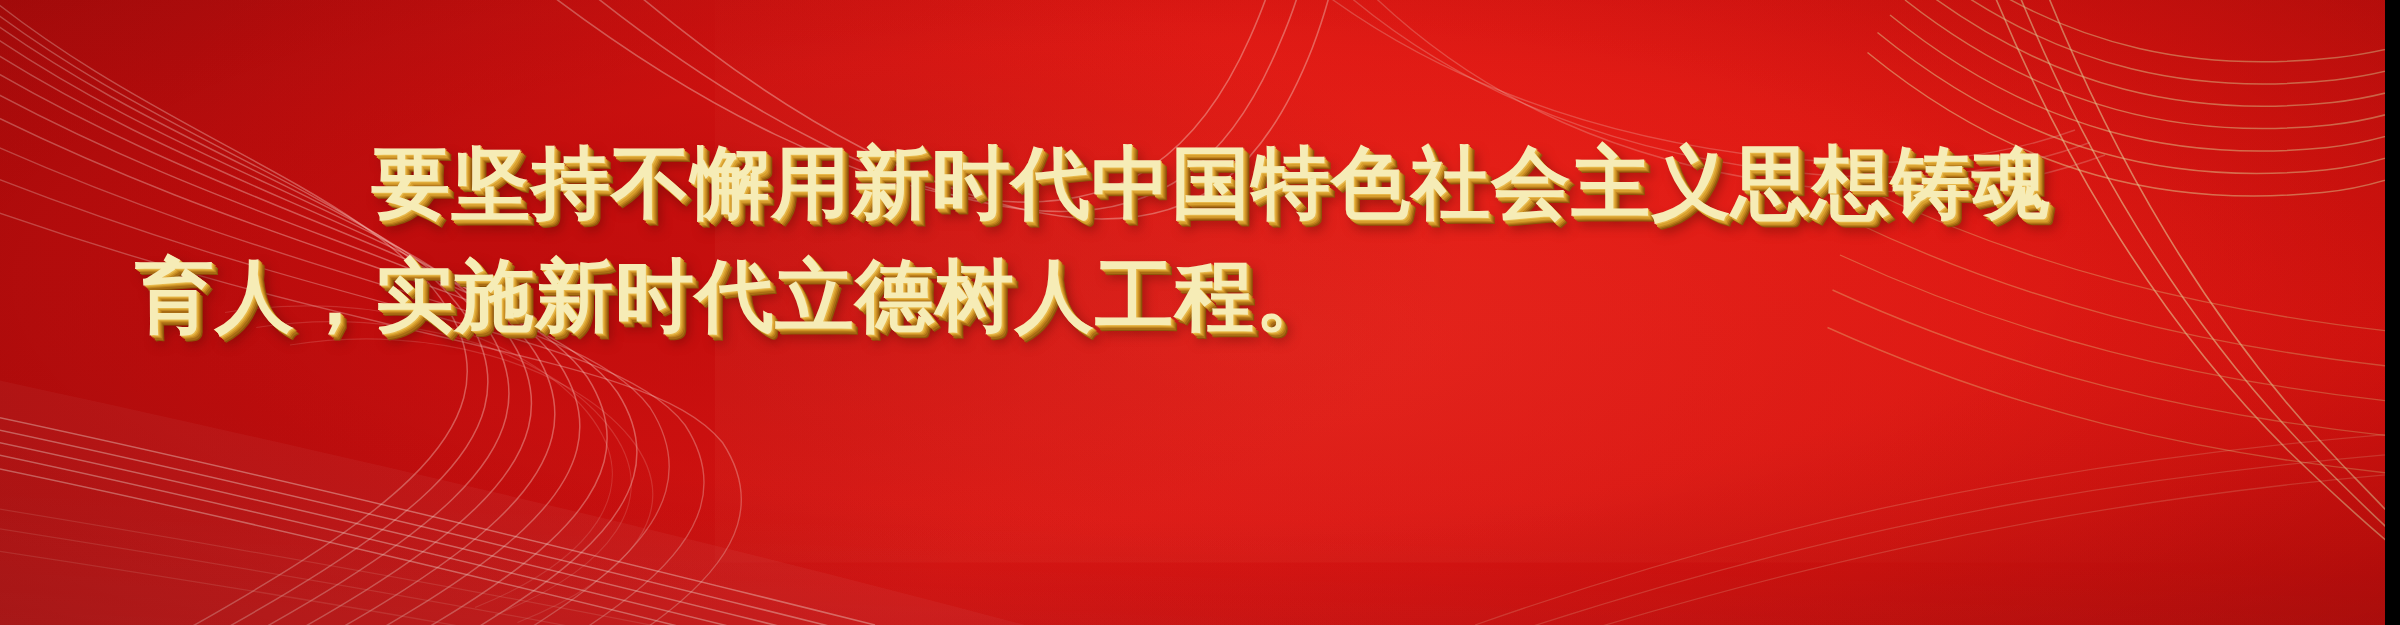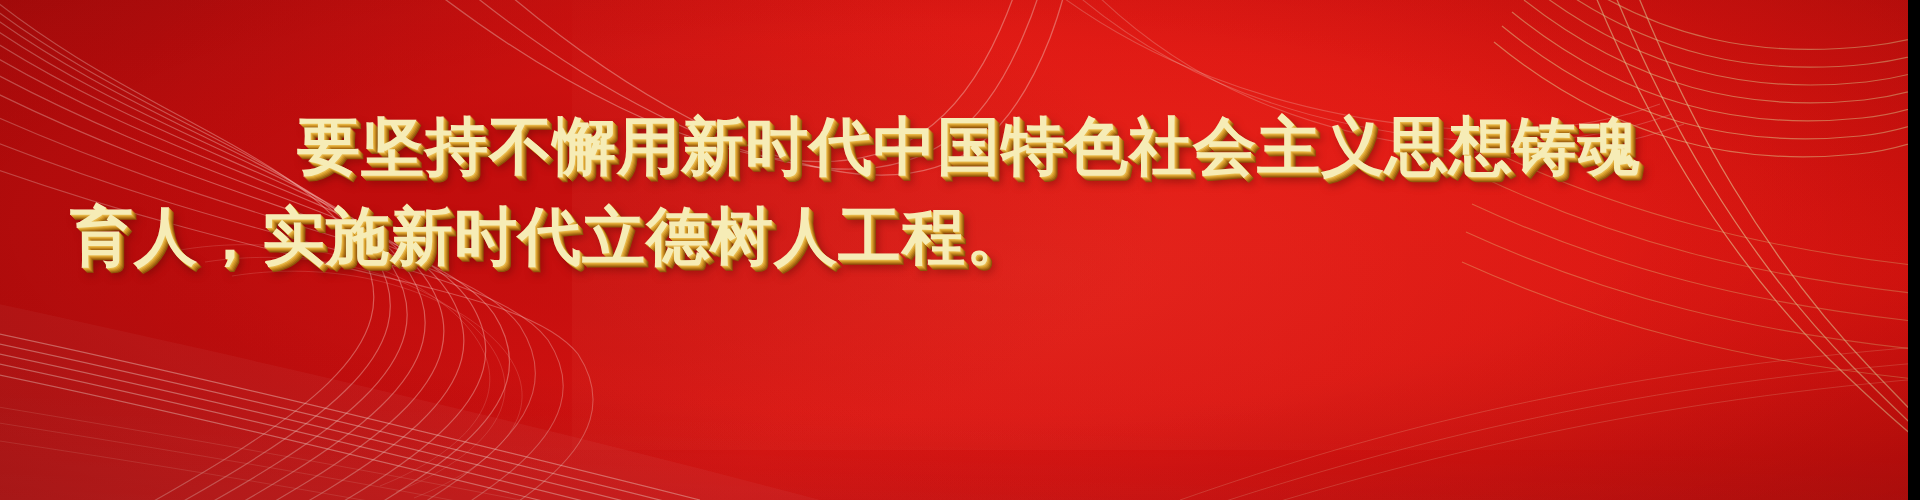--- a/index.html
+++ b/index.html
@@ -80,21 +80,21 @@
        4px 4px 0 #a86c14,
        5px 5px 0 #8d5409,
        6px 7px 9px rgba(80,10,4,0.55);
     white-space: nowrap;
   }
   .line1 { display: block; padding-left: 30px; }
   .line2 {
     display: block;
     margin-top: 8px;
     text-align: left;
-    padding-left: 70px;
+    padding-left: 108px;
   }
 
   .attribution {
     position: absolute;
     right: 178px;
     top: 352px;
     font-size: 29px;
     font-weight: 700;
     letter-spacing: 0.5px;
     font-family: "DejaVu Sans", "Liberation Sans", sans-serif;

